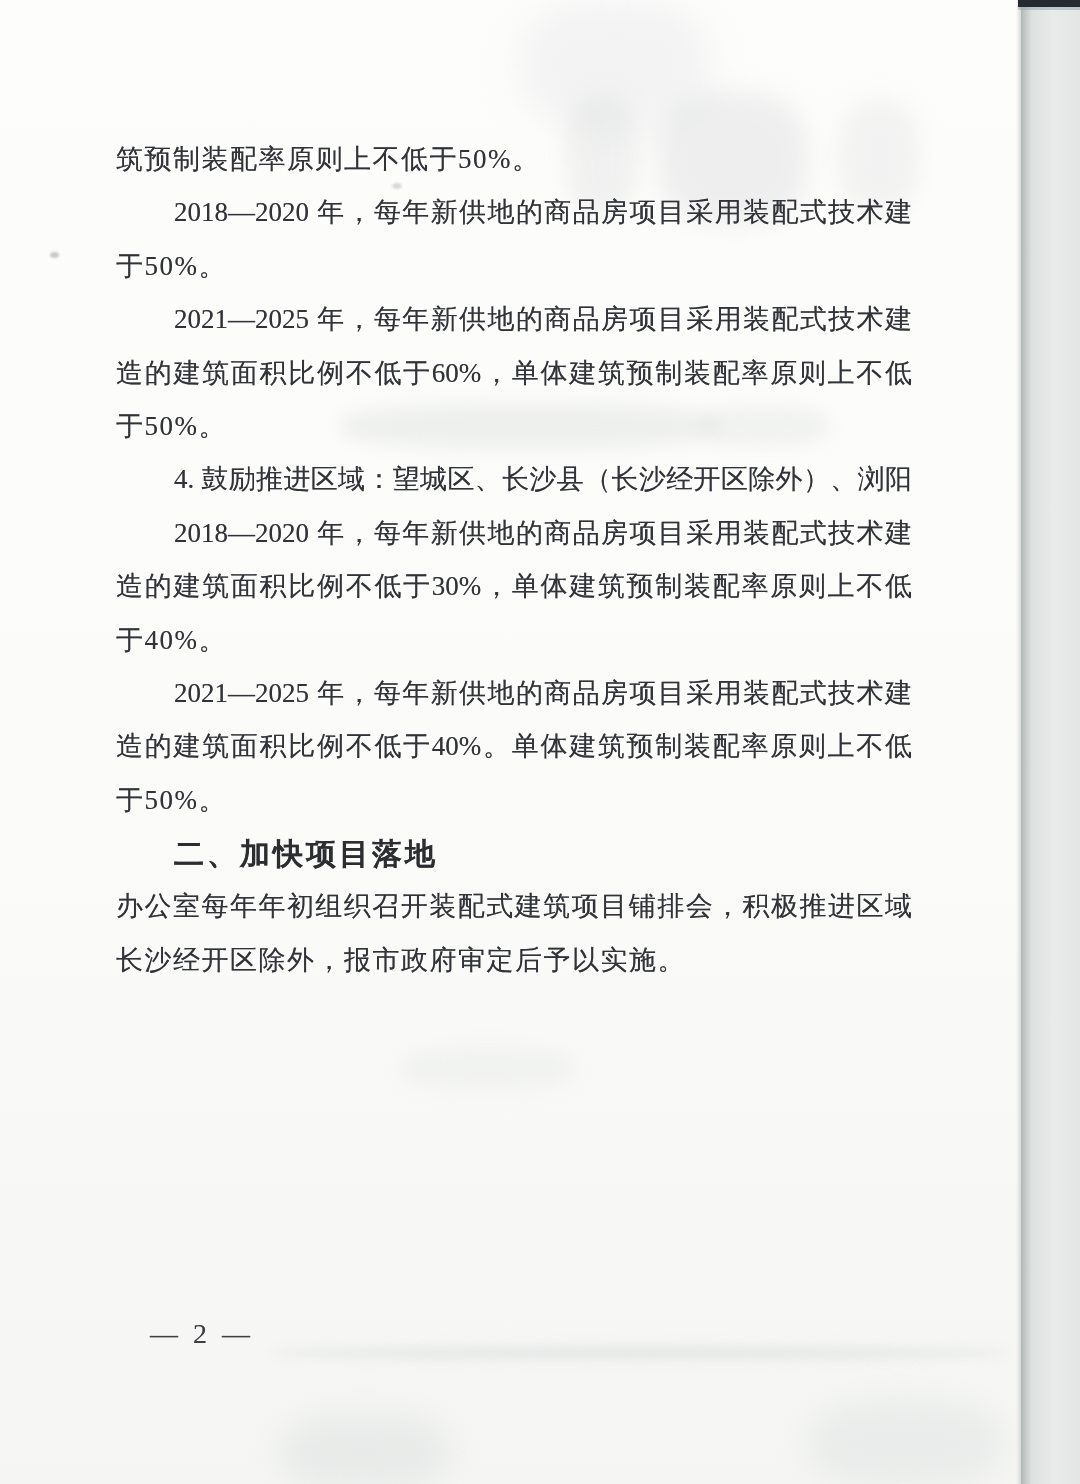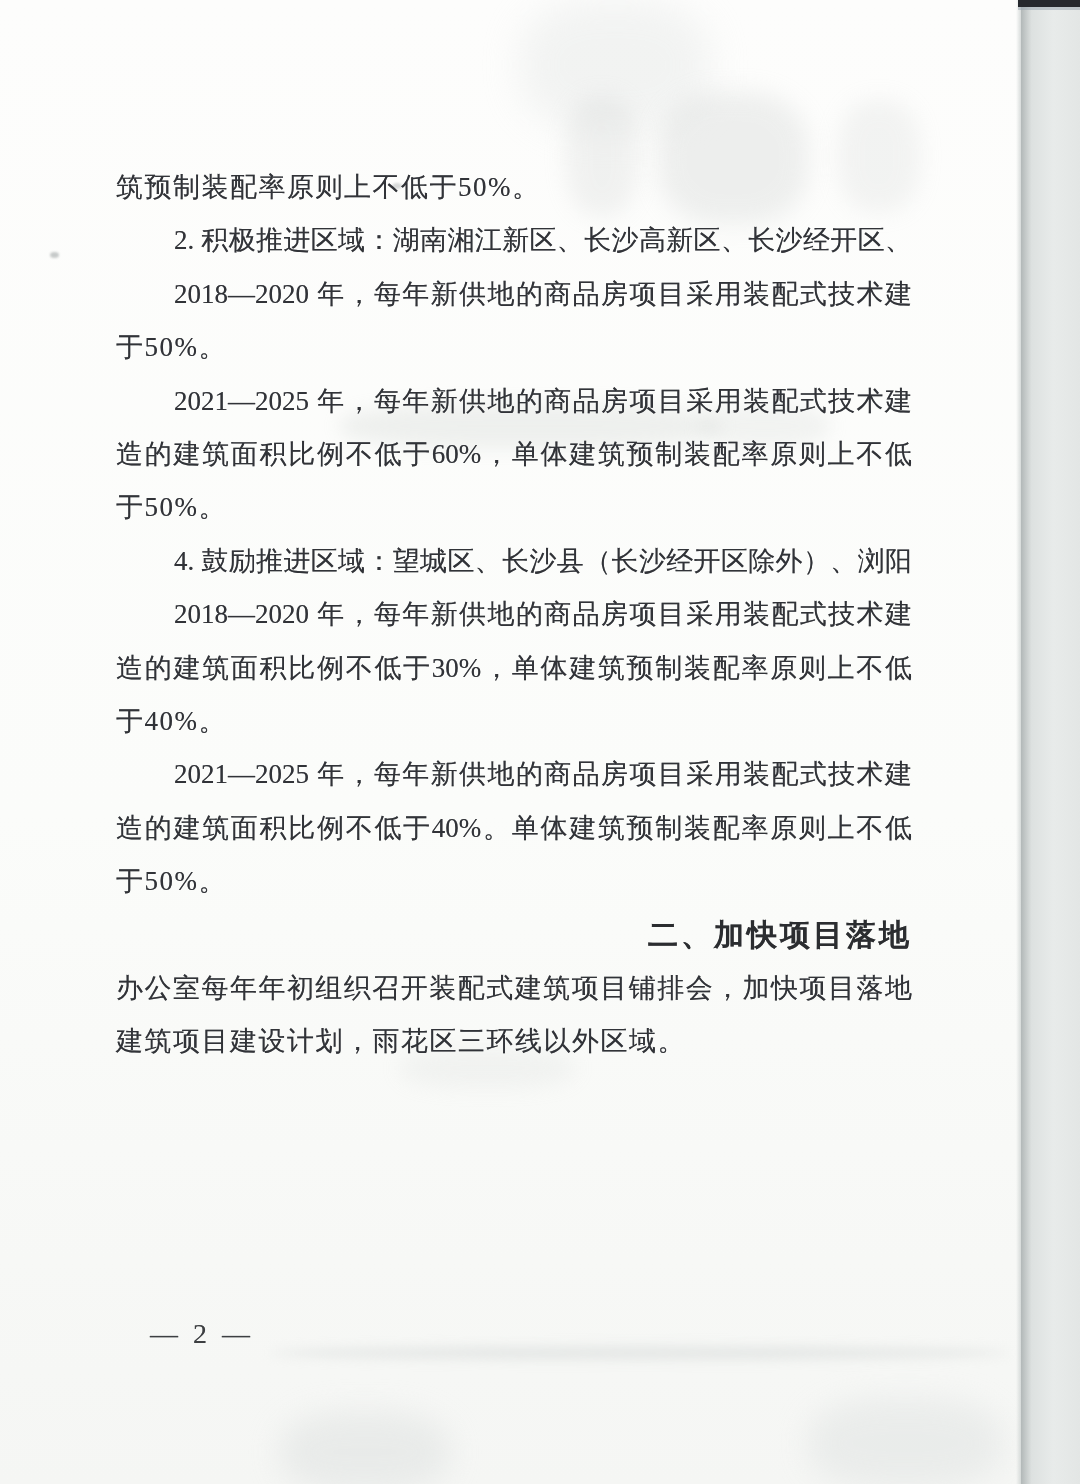--- a/index.html
+++ b/index.html
@@ -17,36 +17,35 @@
     position:absolute;left:1016px;top:0;width:6px;height:1484px;
     background:linear-gradient(90deg,rgba(255,255,255,0) 0%,#cfd4d3 100%);
   }
   .dark-strip{
     position:absolute;left:1018px;top:0;width:62px;height:7px;background:#26292e;
   }
   .dark-strip-glow{
     position:absolute;left:1018px;top:7px;width:62px;height:3px;background:#9caab3;opacity:.55;
   }
   
-  .content{position:absolute;left:116px;top:161px;width:796px;}
+  .content{position:absolute;left:116px;top:133px;width:796px;}
   .line{
     height:53.4px;line-height:53.4px;font-size:27px;color:#313338;
     letter-spacing:1.5px;white-space:nowrap;
     text-shadow:0 0 .6px rgba(49,51,56,.55);
   }
   .fill{
     white-space:normal;letter-spacing:0;
     text-align:justify;text-align-last:justify;text-justify:inter-character;
   }
   .indent{text-indent:58px;}
   .heading{
     font-family:"Liberation Sans","DejaVu Sans",sans-serif;
     font-weight:700;font-size:30px;letter-spacing:3px;color:#2b2d30;
     text-shadow:0 0 .5px rgba(43,45,48,.6);
-    text-align:right;
   }
   .pagenum{
     position:absolute;left:150px;top:1307px;height:53px;line-height:53px;
     font-size:28px;letter-spacing:4px;color:#3d3f42;
     text-shadow:0 0 .6px rgba(60,62,66,.5);
   }
   
   .ghost{position:absolute;pointer-events:none;border-radius:40%;}
   .g1{left:566px;top:96px;width:72px;height:120px;background:#c6c9c8;filter:blur(11px);opacity:.22;}
   .g2{left:658px;top:92px;width:150px;height:132px;background:#c3c7c6;filter:blur(12px);opacity:.26;}
@@ -79,33 +78,32 @@
   <div class="ghost speck1"></div>
   <div class="ghost speck2"></div>
 
   <div class="edge-seam"></div>
   <div class="edge-band"></div>
   <div class="dark-strip"></div>
   <div class="dark-strip-glow"></div>
 
   <main class="content">
     <div class="line">筑预制装配率原则上不低于50%。</div>
-    <div class="line indent fill">2. 积极推进区域：湖南湘江新区、长沙高新区、长沙经开区、</div>
     <div class="line indent fill">2018—2020 年，每年新供地的商品房项目采用装配式技术建</div>
     <div class="line">于50%。</div>
     <div class="line indent fill">2021—2025 年，每年新供地的商品房项目采用装配式技术建</div>
     <div class="line fill">造的建筑面积比例不低于60%，单体建筑预制装配率原则上不低</div>
     <div class="line">于50%。</div>
     <div class="line indent fill">4. 鼓励推进区域：望城区、长沙县（长沙经开区除外）、浏阳</div>
     <div class="line indent fill">2018—2020 年，每年新供地的商品房项目采用装配式技术建</div>
     <div class="line fill">造的建筑面积比例不低于30%，单体建筑预制装配率原则上不低</div>
     <div class="line">于40%。</div>
     <div class="line indent fill">2021—2025 年，每年新供地的商品房项目采用装配式技术建</div>
     <div class="line fill">造的建筑面积比例不低于40%。单体建筑预制装配率原则上不低</div>
     <div class="line">于50%。</div>
     <div class="line indent heading">二、加快项目落地</div>
-    <div class="line fill">办公室每年年初组织召开装配式建筑项目铺排会，加快项目落地</div>
-    <div class="line">建筑项目建设计划，雨花区三环线以外区域。</div>
+    <div class="line fill">办公室每年年初组织召开装配式建筑项目铺排会，积极推进区域</div>
+    <div class="line">长沙经开区除外，报市政府审定后予以实施。</div>
   </main>
 
   <div class="pagenum">— 2 —</div>
 
 </div>
 
 </body></html>

